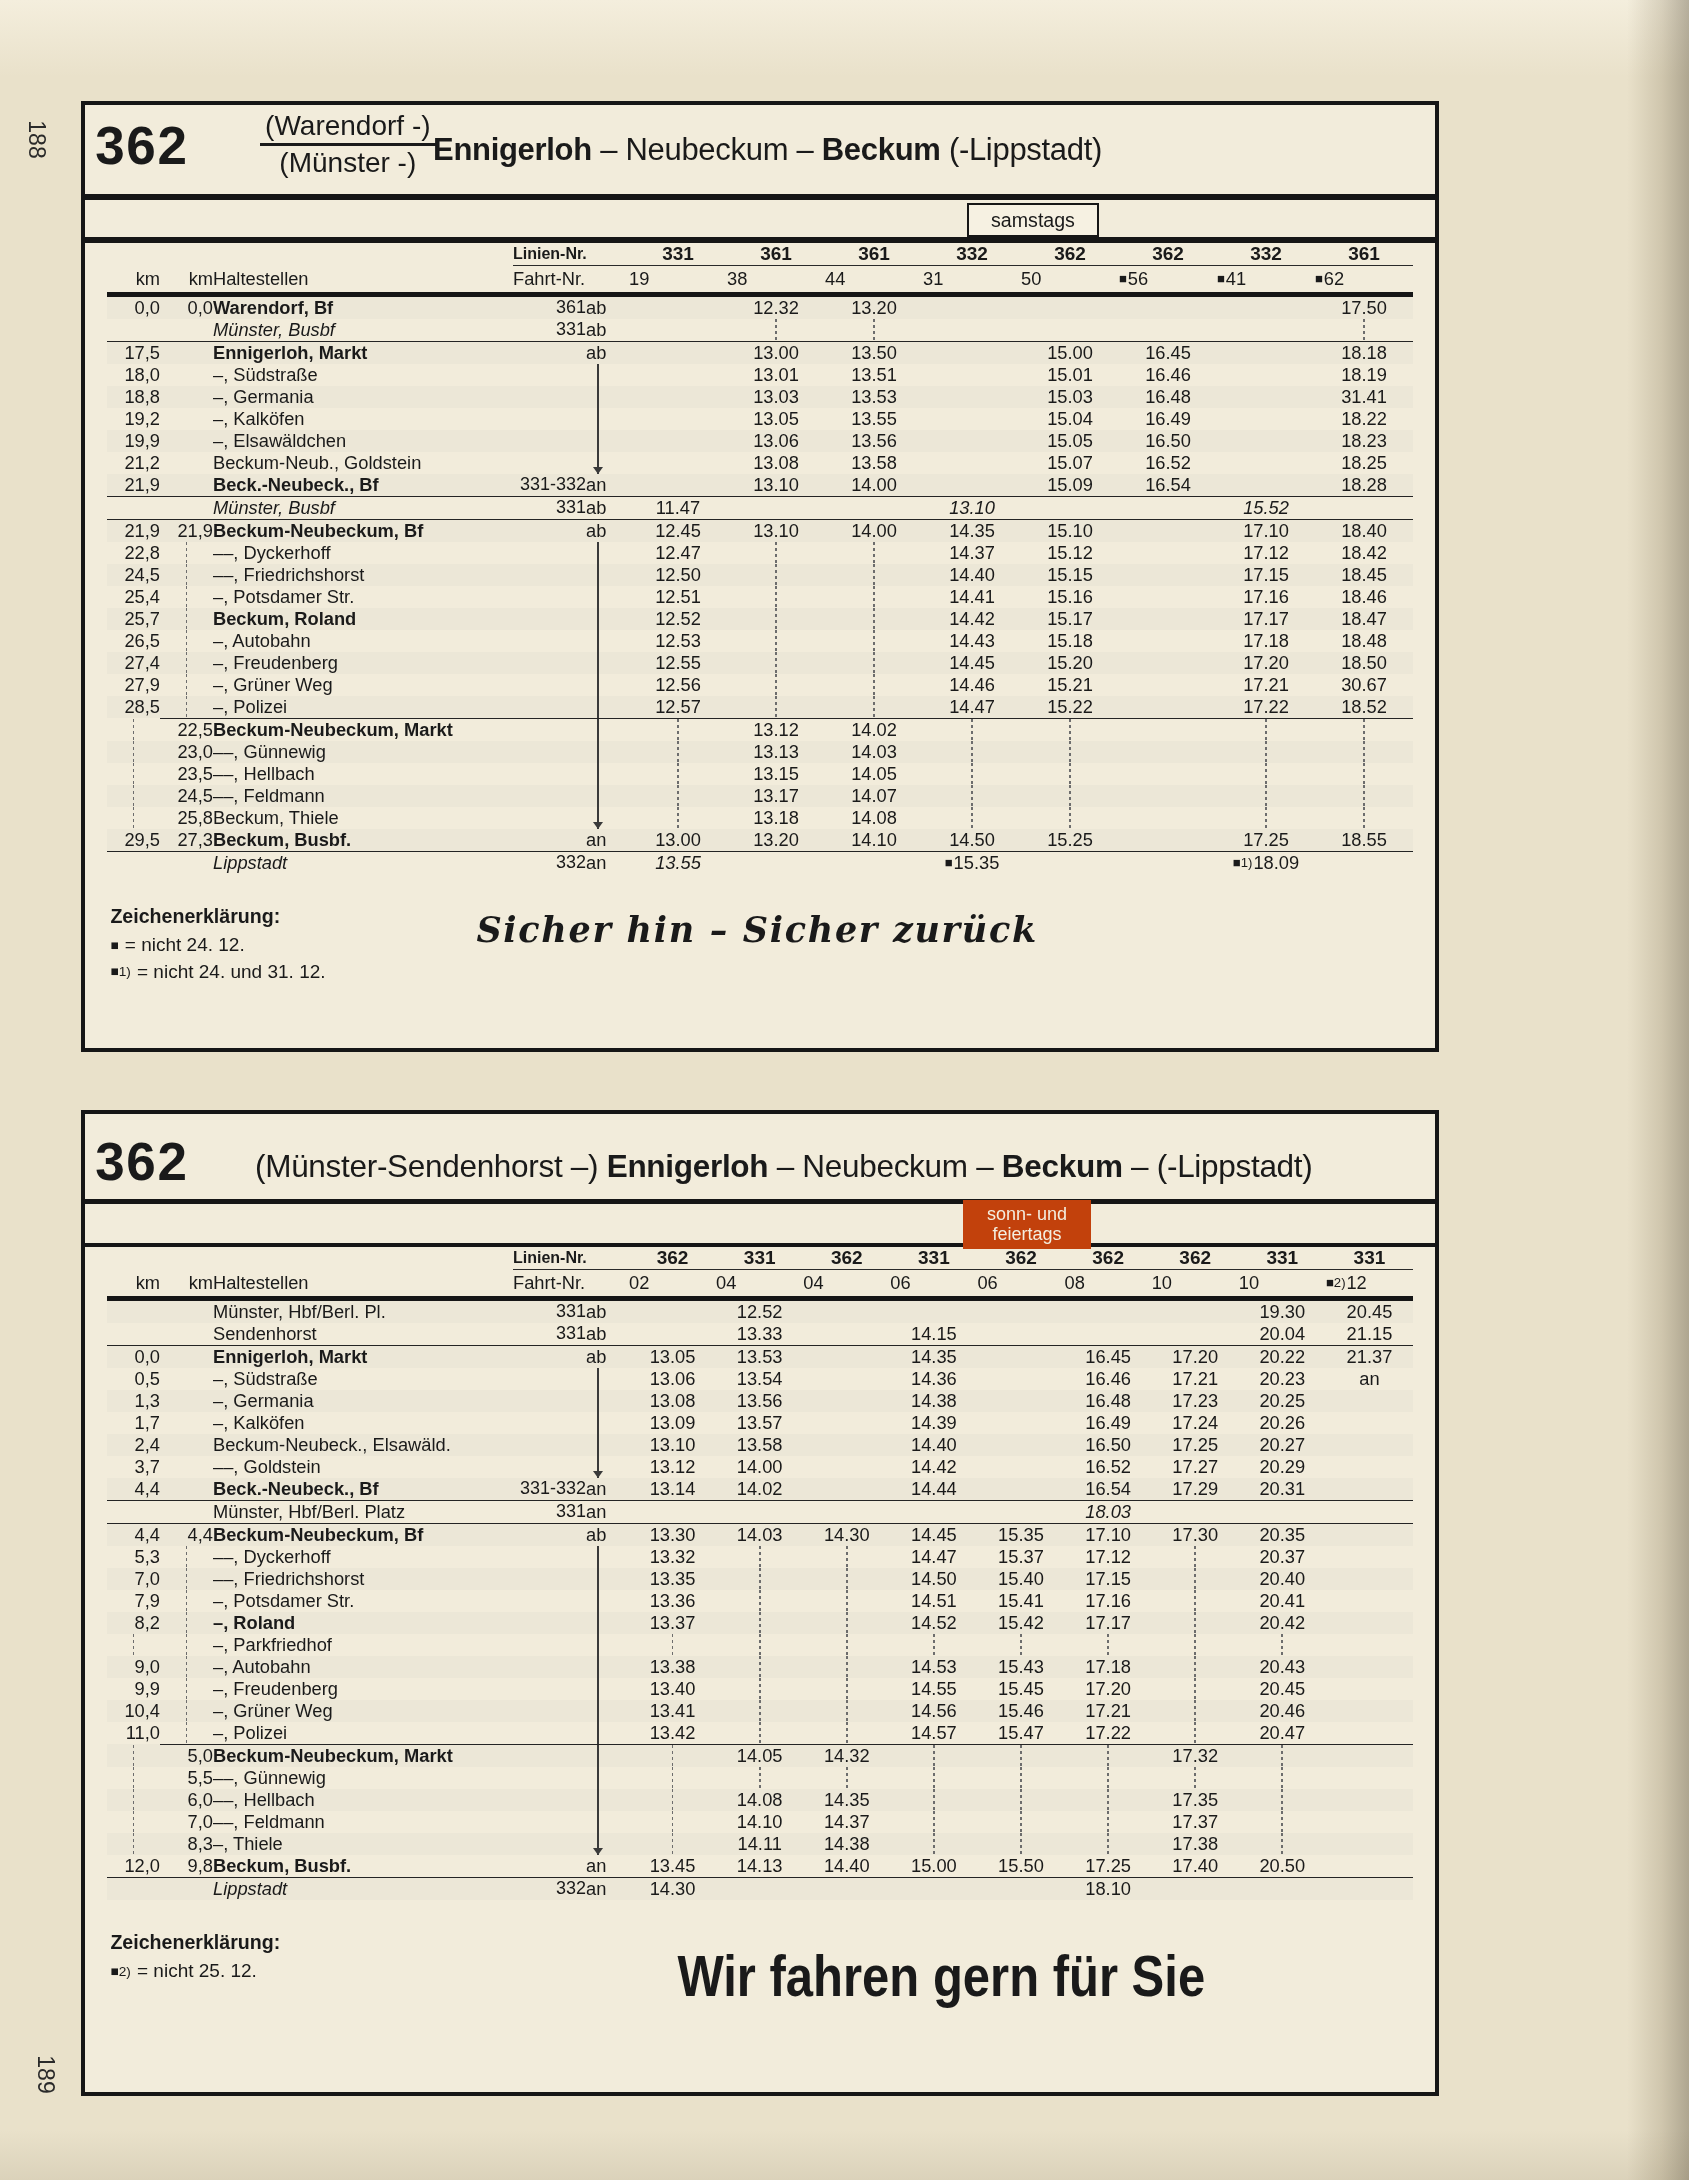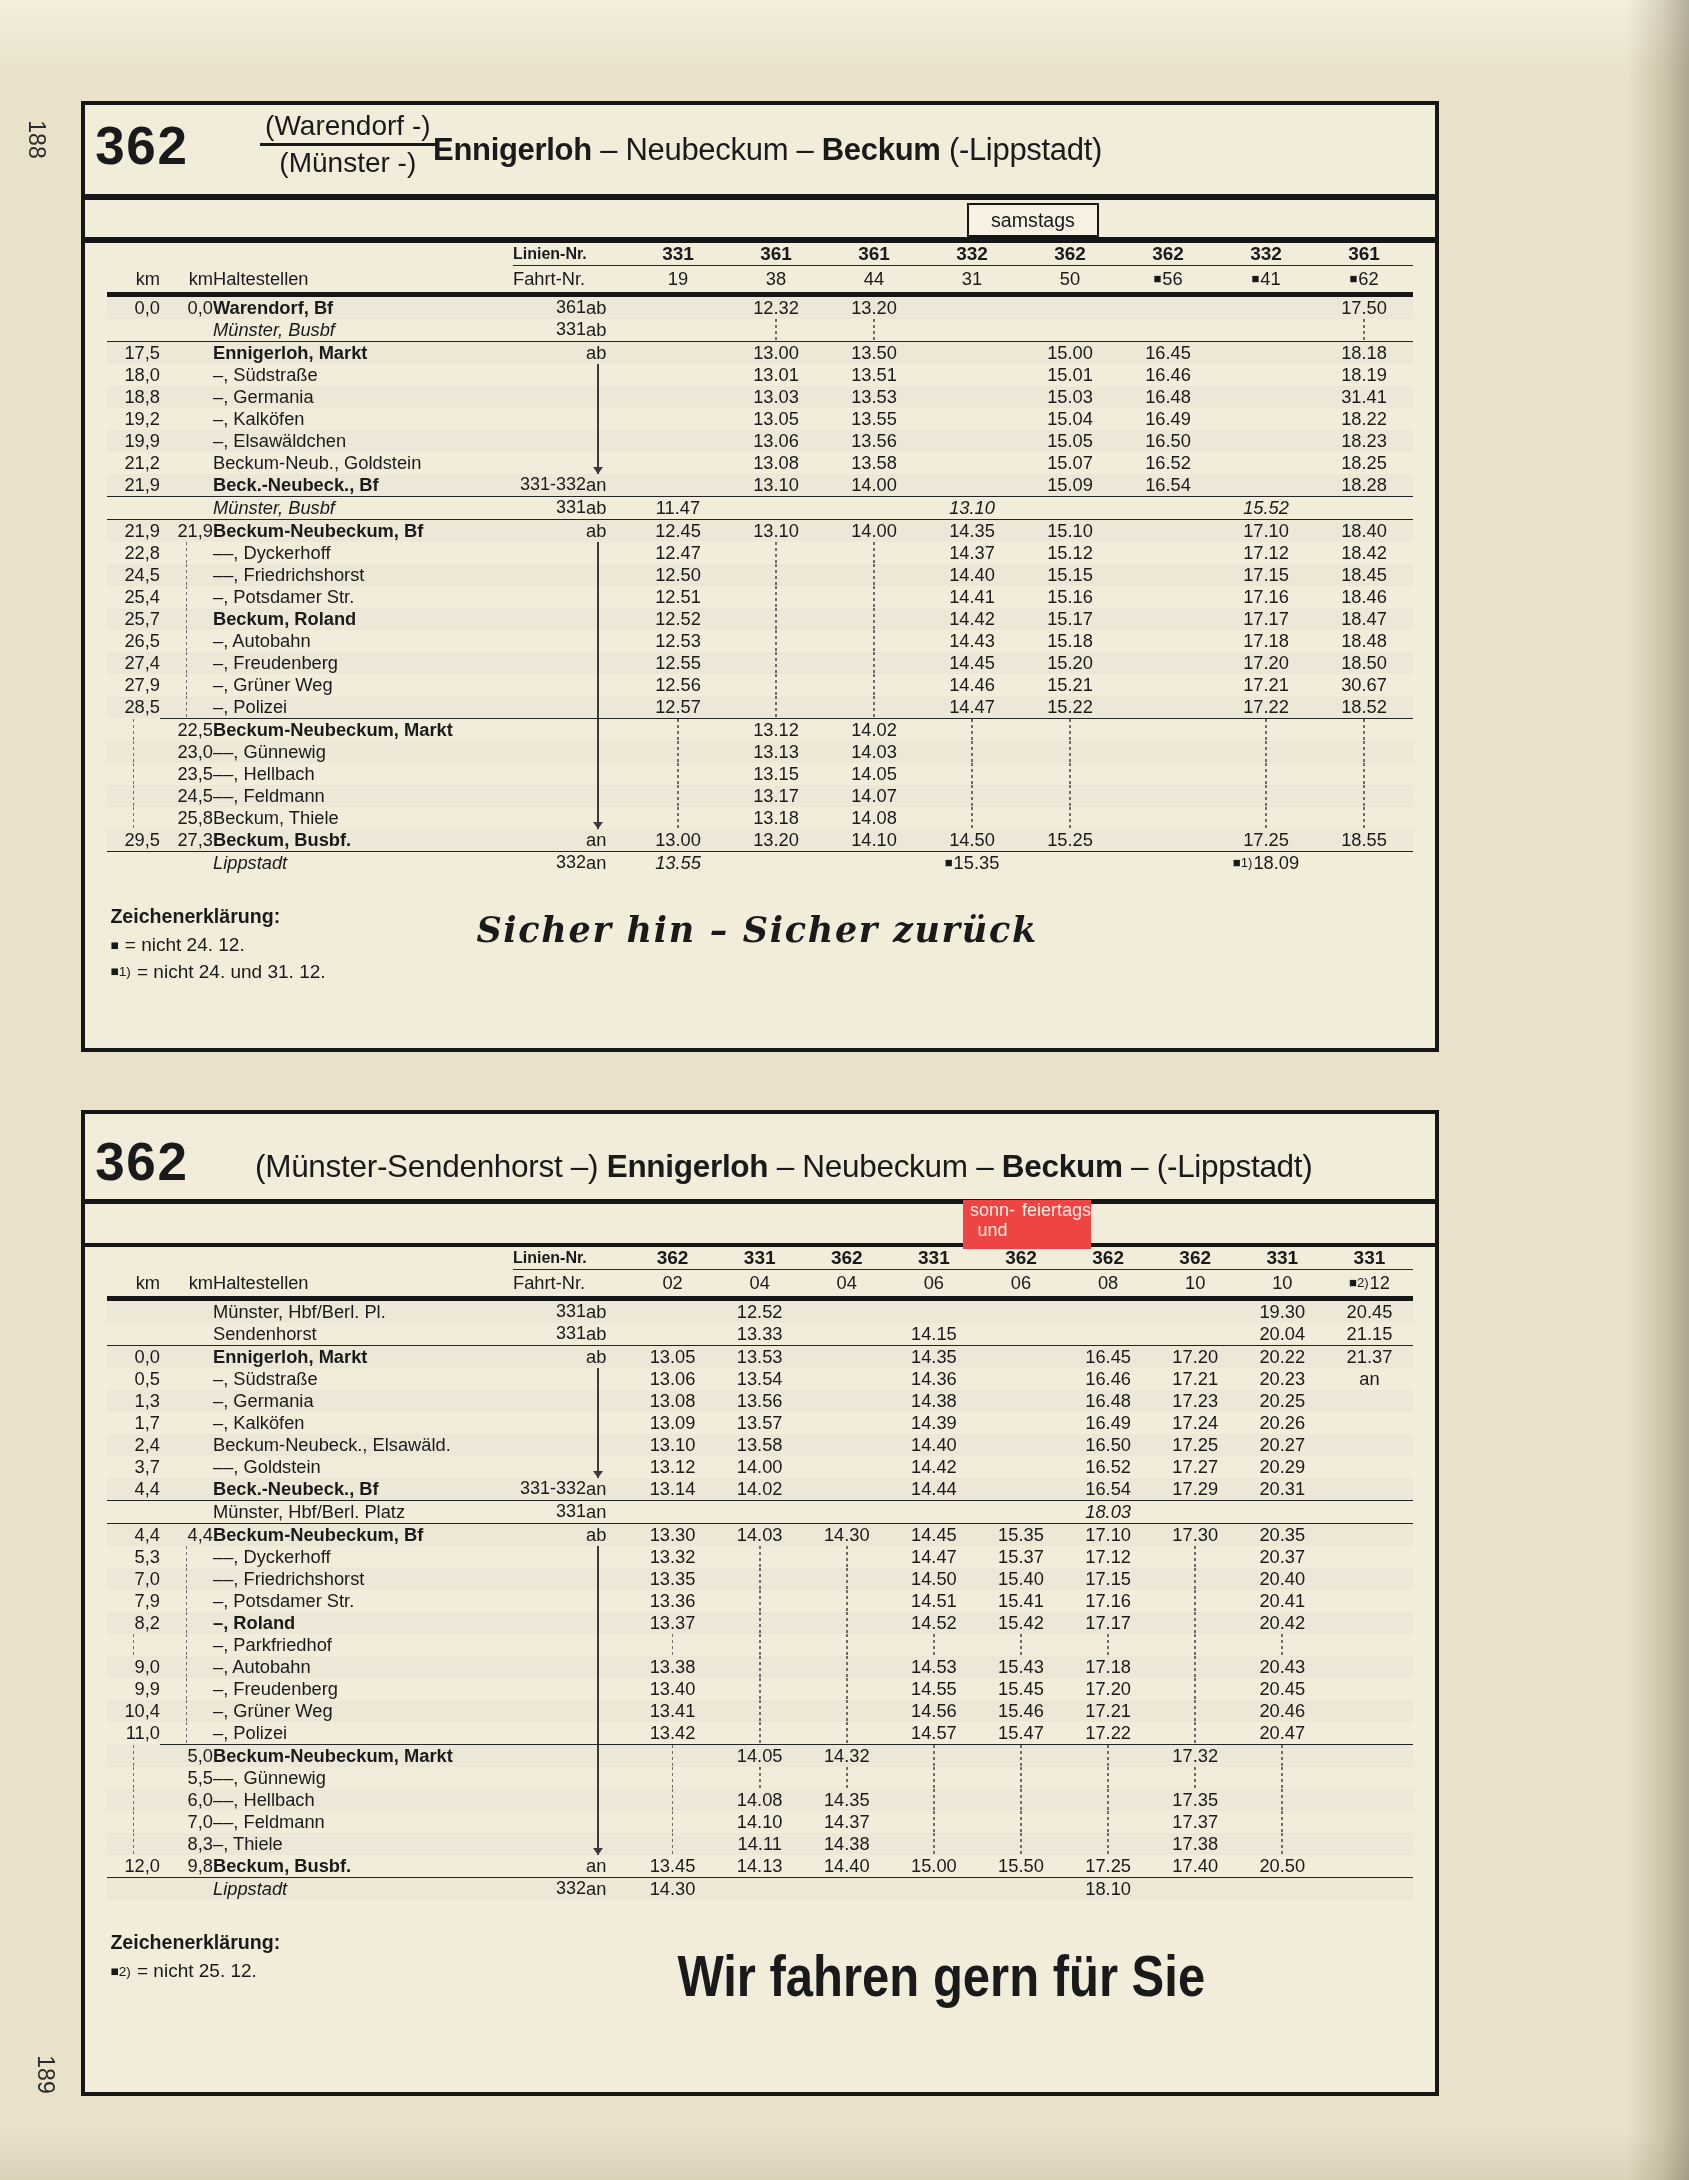--- a/index.html
+++ b/index.html
@@ -27,30 +27,30 @@
   .preroute .l1{display:block;border-bottom:3.4px solid #1a1a1a;padding:0 5.1px 0.9px;}
   .preroute .l2{display:block;padding-top:0.9px;}
   .title{position:absolute;font-size:31px;letter-spacing:-0.3px;white-space:nowrap;}
   #box0 .title{left:348px;top:27px;}
   #box1 .title{left:170px;top:34px;font-size:31.5px;}
 
   
   .badge-row{position:relative;border-top:6px solid #161616;border-bottom:6px solid #161616;height:37px;}
   #box1 .badge-row{border-top:5.1px solid #161616;border-bottom:4.3px solid #161616;height:39px;}
   .badge-outline{position:absolute;left:882px;top:3.4px;width:128px;height:30px;border:2.6px solid #161616;background:#f6f1e2;font-size:19.6px;display:flex;align-items:center;justify-content:center;}
-  .badge-solid{position:absolute;left:878px;top:-4.3px;width:128px;height:49px;background:#ef4444;color:#f4efe0;font-size:18px;line-height:20.4px;text-align:center;display:flex;flex-direction:row;justify-content:center;z-index:2;}
+  .badge-solid{position:absolute;left:878px;top:-4.3px;width:128px;height:49px;background:#c2410c;color:#f4efe0;font-size:18px;line-height:20.4px;text-align:center;display:flex;flex-direction:column;justify-content:center;z-index:2;}
 
   
   table.tt{width:100%;border-collapse:collapse;table-layout:fixed;font-size:18.3px;}
   table.tt td{height:21px;padding:0;vertical-align:middle;overflow:hidden;white-space:nowrap;}
   thead td{height:27px;}
   thead tr.r2 td{height:25.6px;border-bottom:5.1px solid #161616;}
   thead td.ub{border-bottom:1.7px solid #2a2a2a;}
   thead .ln{font-weight:bold;font-size:19px;text-align:center;}
-  thead .tn{text-align:center;margin-top:16px;}
+  thead .tn{margin-top:16px;}
   thead .hl{font-weight:bold;text-align:left;font-size:16px;}
   thead .fl{text-align:left;}
   thead .hk{text-align:right;padding-right:5.1px;}
   thead .hs{text-align:left;padding-left:3.4px;}
   td.km{text-align:right;padding-right:5.1px;}
   td.st{text-align:left;padding-left:3.4px;}
   td.ref{text-align:right;padding-right:7.7px;font-size:18px;}
   td.dir{text-align:left;position:relative;}
   td.tm{text-align:center;}
   tbody tr:nth-child(odd){background:rgba(120,135,150,.045);}

